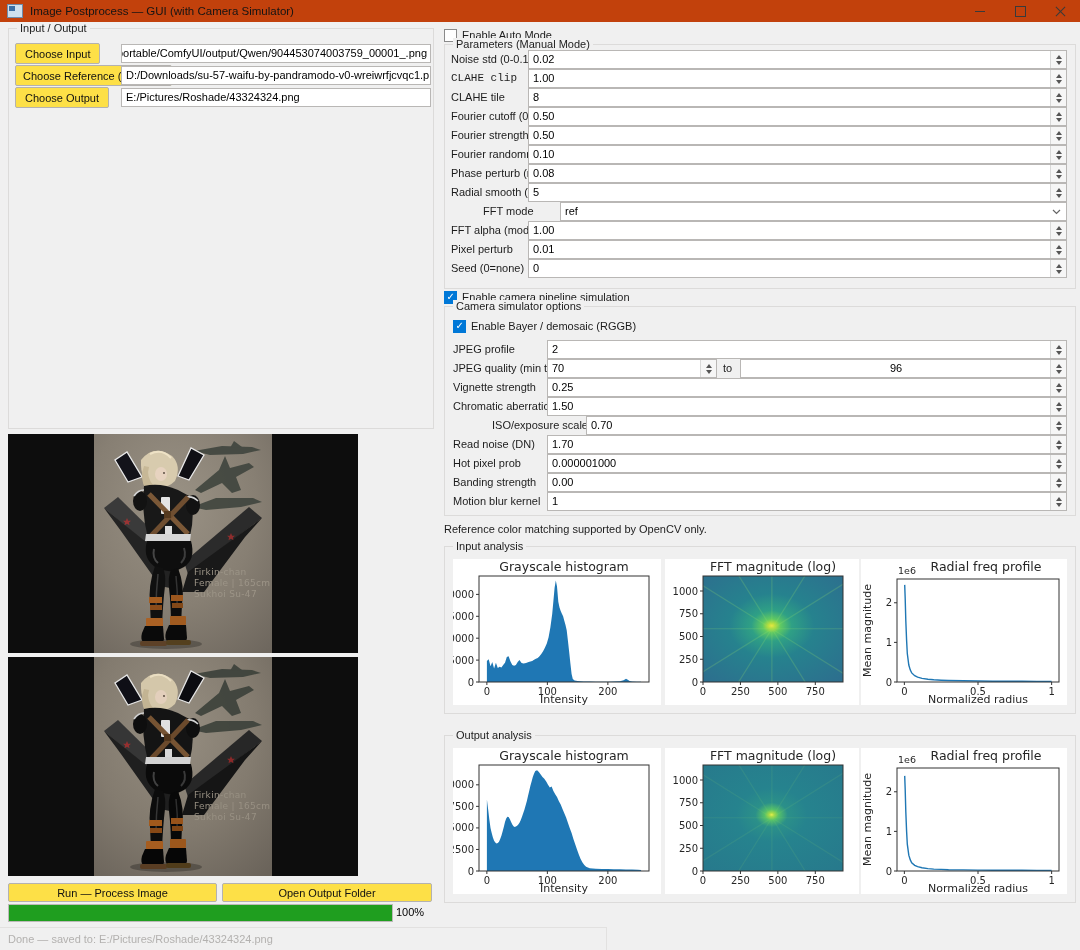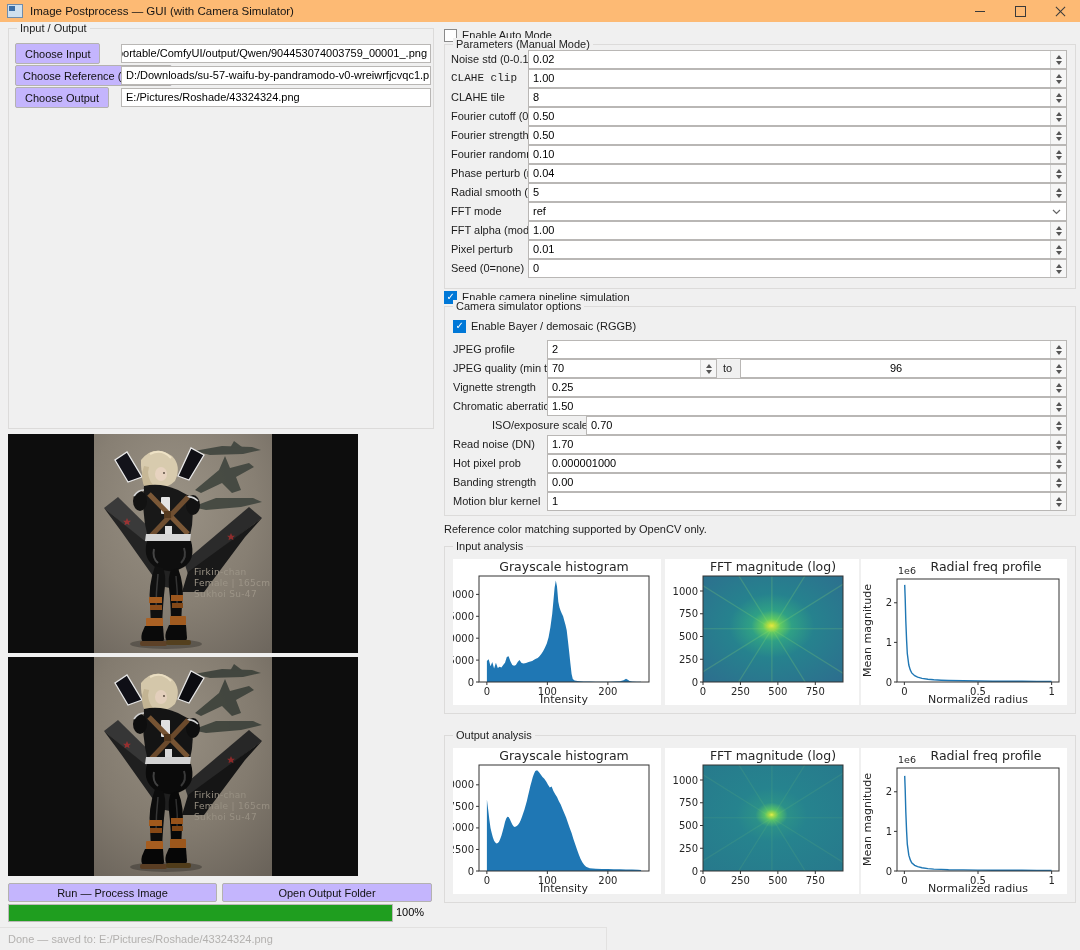--- a/index.html
+++ b/index.html
@@ -1,34 +1,34 @@
 <!DOCTYPE html>
 <html><head>
 <meta charset="utf-8">
 <style>
   html,body{margin:0;padding:0}
   body{width:1080px;height:950px;background:#f0f0f0;font-family:"Liberation Sans","DejaVu Sans",sans-serif;font-size:11px;color:#1c1c1c;overflow:hidden}
   #app{position:relative;width:1080px;height:950px}
   
-  .titlebar{position:absolute;left:0;top:0;width:1080px;height:22px;background:#fdba74;display:flex;align-items:center}
+  .titlebar{position:absolute;left:0;top:0;width:1080px;height:22px;background:#c2410c;display:flex;align-items:center}
   .appicon{width:14px;height:12px;margin-left:7px;position:relative;background:#cfe0ee;border:1px solid #6f8cab}
   .appicon::after{content:"";position:absolute;left:1px;top:1px;width:6px;height:5px;background:#3c6ea5}
   .titletext{margin-left:7px;font-size:11.5px;color:#141414}
   .winbtns{position:absolute;right:0;top:0;height:22px;display:flex}
   .winbtn{width:40px;height:22px;display:flex;align-items:center;justify-content:center}
   .ic-min{width:10px;height:1px;background:#3a3a3a}
   .ic-max{width:9px;height:9px;border:1px solid #3a3a3a}
   .ic-x{position:relative;width:11px;height:11px}
   .ic-x::before,.ic-x::after{content:"";position:absolute;left:-1px;top:5px;width:13px;height:1px;background:#3a3a3a}
   .ic-x::before{transform:rotate(45deg)}.ic-x::after{transform:rotate(-45deg)}
   
   .group{position:absolute;border:1px solid #dcdbda}
   .glabel{position:absolute;top:-7px;left:8px;background:#f0f0f0;padding:0 3px;font-size:11px;color:#1c1c1c;white-space:nowrap}
   
-  .btn{position:absolute;border:1px solid #b4b2b0;background:#c4b5fd;border-radius:2px;font-size:11px;display:flex;align-items:center;justify-content:center;white-space:nowrap;color:#111}
+  .btn{position:absolute;border:1px solid #b4b2b0;background:#fde047;border-radius:2px;font-size:11px;display:flex;align-items:center;justify-content:center;white-space:nowrap;color:#111}
   .entry{position:absolute;background:#fff;border:1px solid #b9b7b5;height:17px;overflow:hidden}
   .entry .val{position:absolute;left:4px;top:2px;font-size:11px;white-space:nowrap;color:#000}
   .entry.clipL .val{left:auto;right:3px}
   
   .prow{position:absolute;left:0;right:0;height:19px}
   .plabel{position:absolute;top:3px;font-size:11px;color:#1c1c1c;white-space:nowrap}
   .field{position:absolute;top:0;height:17px;background:#fff;border:1px solid #b9b7b5;overflow:hidden}
   .field .val{position:absolute;left:4px;top:2px;font-size:11px;white-space:nowrap;color:#000}
   .field.centerv .val{left:0;right:15px;text-align:center}
   .spin{position:absolute;right:0;top:0;bottom:0;width:15px;background:#f6f6f6;border-left:1px solid #d9d9d9;display:flex;flex-direction:column;align-items:center;justify-content:center;gap:2px}
@@ -308,38 +308,38 @@
           <span class="val">0.10</span>
           <div class="spin">
             <div class="tri-up"></div>
             <div class="tri-dn"></div>
           </div>
         </div>
       </div>
       <div class="prow" style="top: 119px;">
         <span class="plabel" style="left: 6px;">Phase perturb (rad)</span>
         <div class="field" style="left: 83px; right: 8px;">
-          <span class="val">0.04</span>
+          <span class="val">0.08</span>
           <div class="spin">
             <div class="tri-up"></div>
             <div class="tri-dn"></div>
           </div>
         </div>
       </div>
       <div class="prow" style="top: 138px;">
         <span class="plabel" style="left: 6px;">Radial smooth (bins)</span>
         <div class="field" style="left: 83px; right: 8px;">
           <span class="val">5</span>
           <div class="spin">
             <div class="tri-up"></div>
             <div class="tri-dn"></div>
           </div>
         </div>
       </div>
-      <div class="prow" style="top: 157px;">
+      <div class="prow" style="top: 157px; margin-left: 32px;">
         <span class="plabel" style="left: 6px;">FFT mode</span>
         <div class="field" style="left: 83px; right: 8px;">
           <span class="val">ref</span>
           <svg class="chev" viewBox="0 0 9 6">
             <polyline points="1,1 4.5,4.5 8,1" fill="none" stroke="#666" stroke-width="1.2"></polyline>
           </svg>
         </div>
       </div>
       <div class="prow" style="top: 176px;">
         <span class="plabel" style="left: 6px;">FFT alpha (model)</span>

